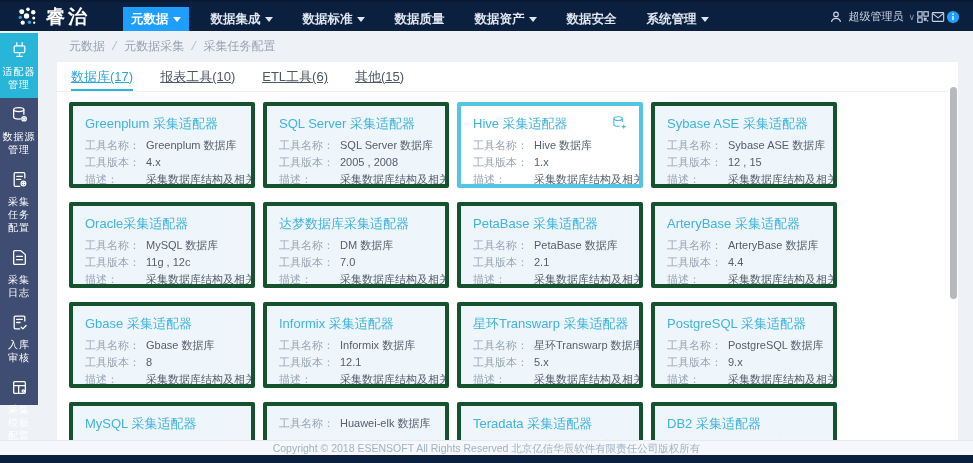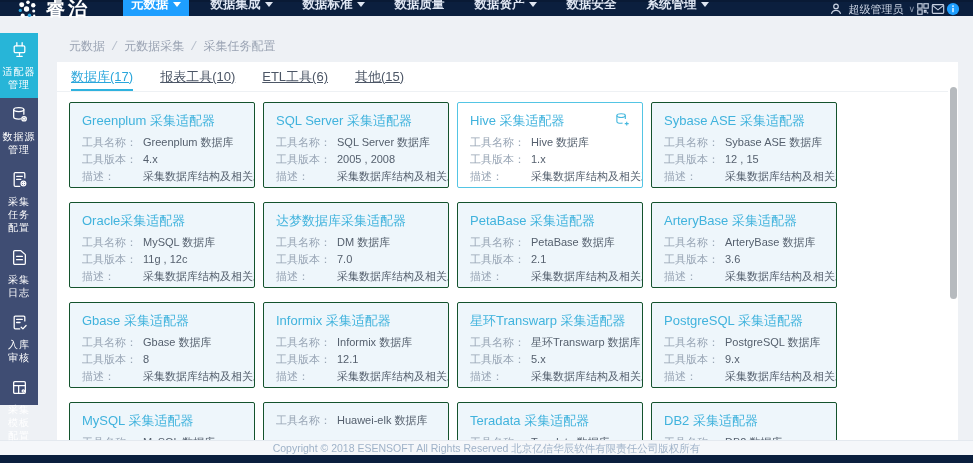--- a/index.html
+++ b/index.html
@@ -4,21 +4,21 @@
 <style>
   * { margin:0; padding:0; box-sizing:border-box; }
   html,body { width:973px; height:463px; }
   body {
     position:relative; overflow:hidden;
     background:#eef1f5;
     font-family:"Liberation Sans","DejaVu Sans",sans-serif;
   }
   
   .navbar {
-    position:absolute; top:0; left:0; right:0; height:16px;
+    position:absolute; top:0; left:0; right:0; height:31px;
     background:#0b1f3e; display:flex; align-items:stretch;
     border-top:2px solid #091a35;
   }
   .logo { display:flex; align-items:center; gap:7px; padding:0 14px 0 16px; cursor:pointer; }
   .logo svg { width:23px; height:23px; }
   .logo-text { color:#fff; font-size:19px; letter-spacing:3px; font-weight:bold; }
   .nav-menu { display:flex; align-items:flex-end; margin-left:12px; }
   .menu-item {
     display:flex; align-items:center; gap:4px; height:24px;
     padding:0 8px; margin:0 7px; color:#dfe6f2; font-size:12.5px;
@@ -72,21 +72,21 @@
   }
   .tab.active { color:#2aa6db; }
   .tab.active::after {
     content:""; position:absolute; left:0; right:0; bottom:0; height:2px; background:#2fb2de;
   }
   .cards {
     padding:10px 12px;
     display:grid; grid-template-columns:repeat(4,186px); gap:14px 8px;
   }
   .card {
-    height:86px; background:#eef6fb; border:1px solid #14532d; border-radius:2px;
+    height:86px; background:#eef6fb; border:4px solid #14532d; border-radius:2px;
     padding:9px 12px 0; cursor:pointer; overflow:hidden;
   }
   .card.selected { background:#fff; border-color:#54c5e4; }
   .card-head { display:flex; align-items:flex-start; justify-content:space-between; margin-bottom:5px; }
   .card-title { color:#41b3dd; font-size:13px; line-height:17px; cursor:pointer; white-space:nowrap; }
   .card-add svg { width:15px; height:15px; display:block; }
   .card-row { font-size:11px; line-height:17px; color:#55606e; white-space:nowrap; }
   .card-label { display:inline-block; width:61px; color:#98a5b5; }
   
   .scroll-track { position:absolute; left:948px; top:62px; width:10px; height:378px; background:#fff; }
@@ -365,21 +365,21 @@
 
   <div class="card">
     <div class="card-head">
       <span class="card-title">ArteryBase 采集适配器</span>
 
     </div>
     <div class="card-row">
       <span class="card-label">工具名称：</span><span class="card-val">ArteryBase 数据库</span>
     </div>
     <div class="card-row">
-      <span class="card-label">工具版本：</span><span class="card-val">3.6</span>
+      <span class="card-label">工具版本：</span><span class="card-val">4.4</span>
     </div>
     <div class="card-row">
       <span class="card-label">描述：</span><span class="card-val">采集数据库结构及相关对象</span>
     </div>
   </div>
 
   <div class="card">
     <div class="card-head">
       <span class="card-title">Gbase 采集适配器</span>
 

